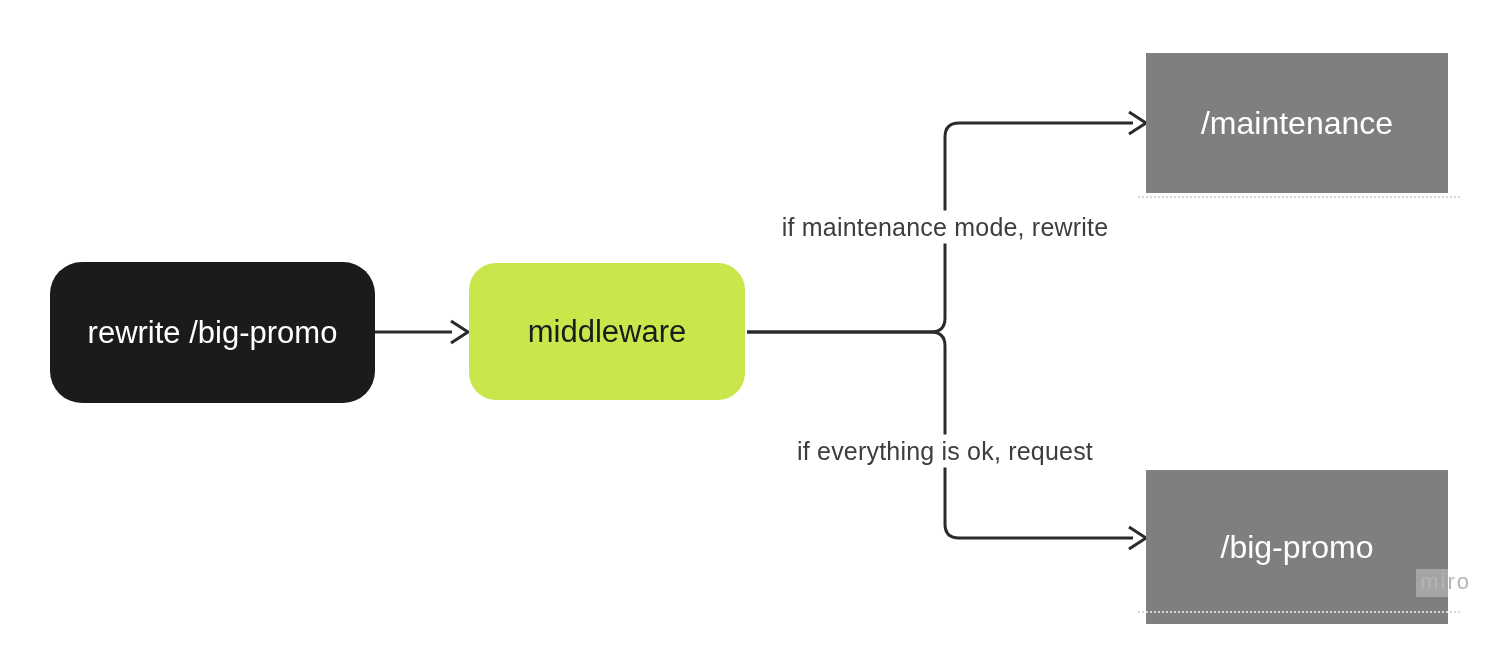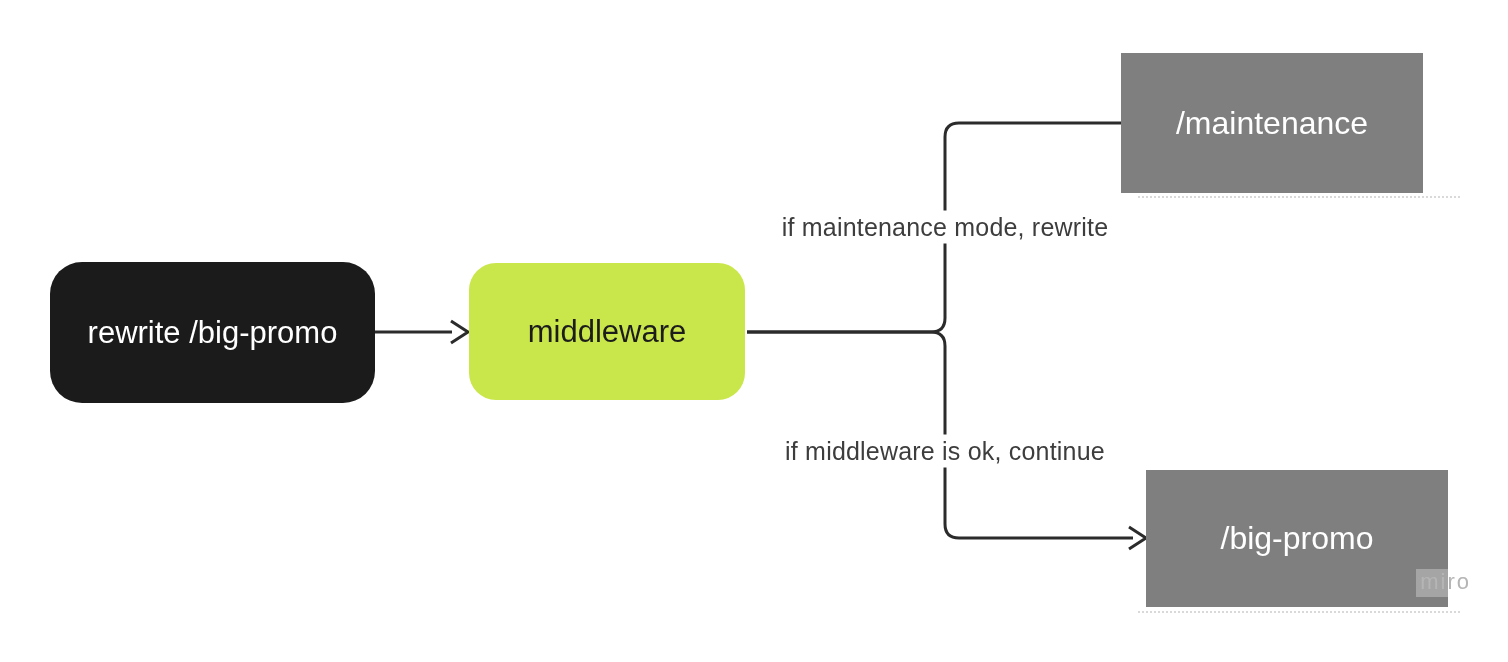--- a/index.html
+++ b/index.html
@@ -49,33 +49,33 @@
     left: 469px;
     top: 263px;
     width: 276px;
     height: 137px;
     background: #c9e64a;
     color: #1c1c1c;
     font-size: 31px;
     border-radius: 27px;
   }
   .node-maintenance {
-    left: 1121px;
+    left: 1146px;
     top: 53px;
     width: 302px;
     height: 140px;
     background: #7f7f7f;
     color: #ffffff;
     font-size: 32px;
   }
   .node-bigpromo {
     left: 1146px;
     top: 470px;
     width: 302px;
-    height: 137px;
+    height: 154px;
     background: #7f7f7f;
     color: #ffffff;
     font-size: 32px;
   }
   .edge-label {
     position: absolute;
     transform: translate(-50%, -50%);
     background: #ffffff;
     padding: 2px 7px;
     font-size: 25px;
@@ -133,20 +133,20 @@
   <div class="node node-maintenance">
     <span>/maintenance</span>
   </div>
 
   <div class="node node-bigpromo">
     <span>/big-promo</span>
   </div>
 
   <div class="edge-label edge-label-top">if maintenance mode, rewrite</div>
 
-  <div class="edge-label edge-label-bottom">if middleware is ok, continue</div>
+  <div class="edge-label edge-label-bottom">if everything is ok, request</div>
 
   <div class="shadow-dots shadow-dots-1"></div>
   <div class="shadow-dots shadow-dots-2"></div>
 
   <div class="watermark">miro</div>
 
 </div>
 
 </body></html>

